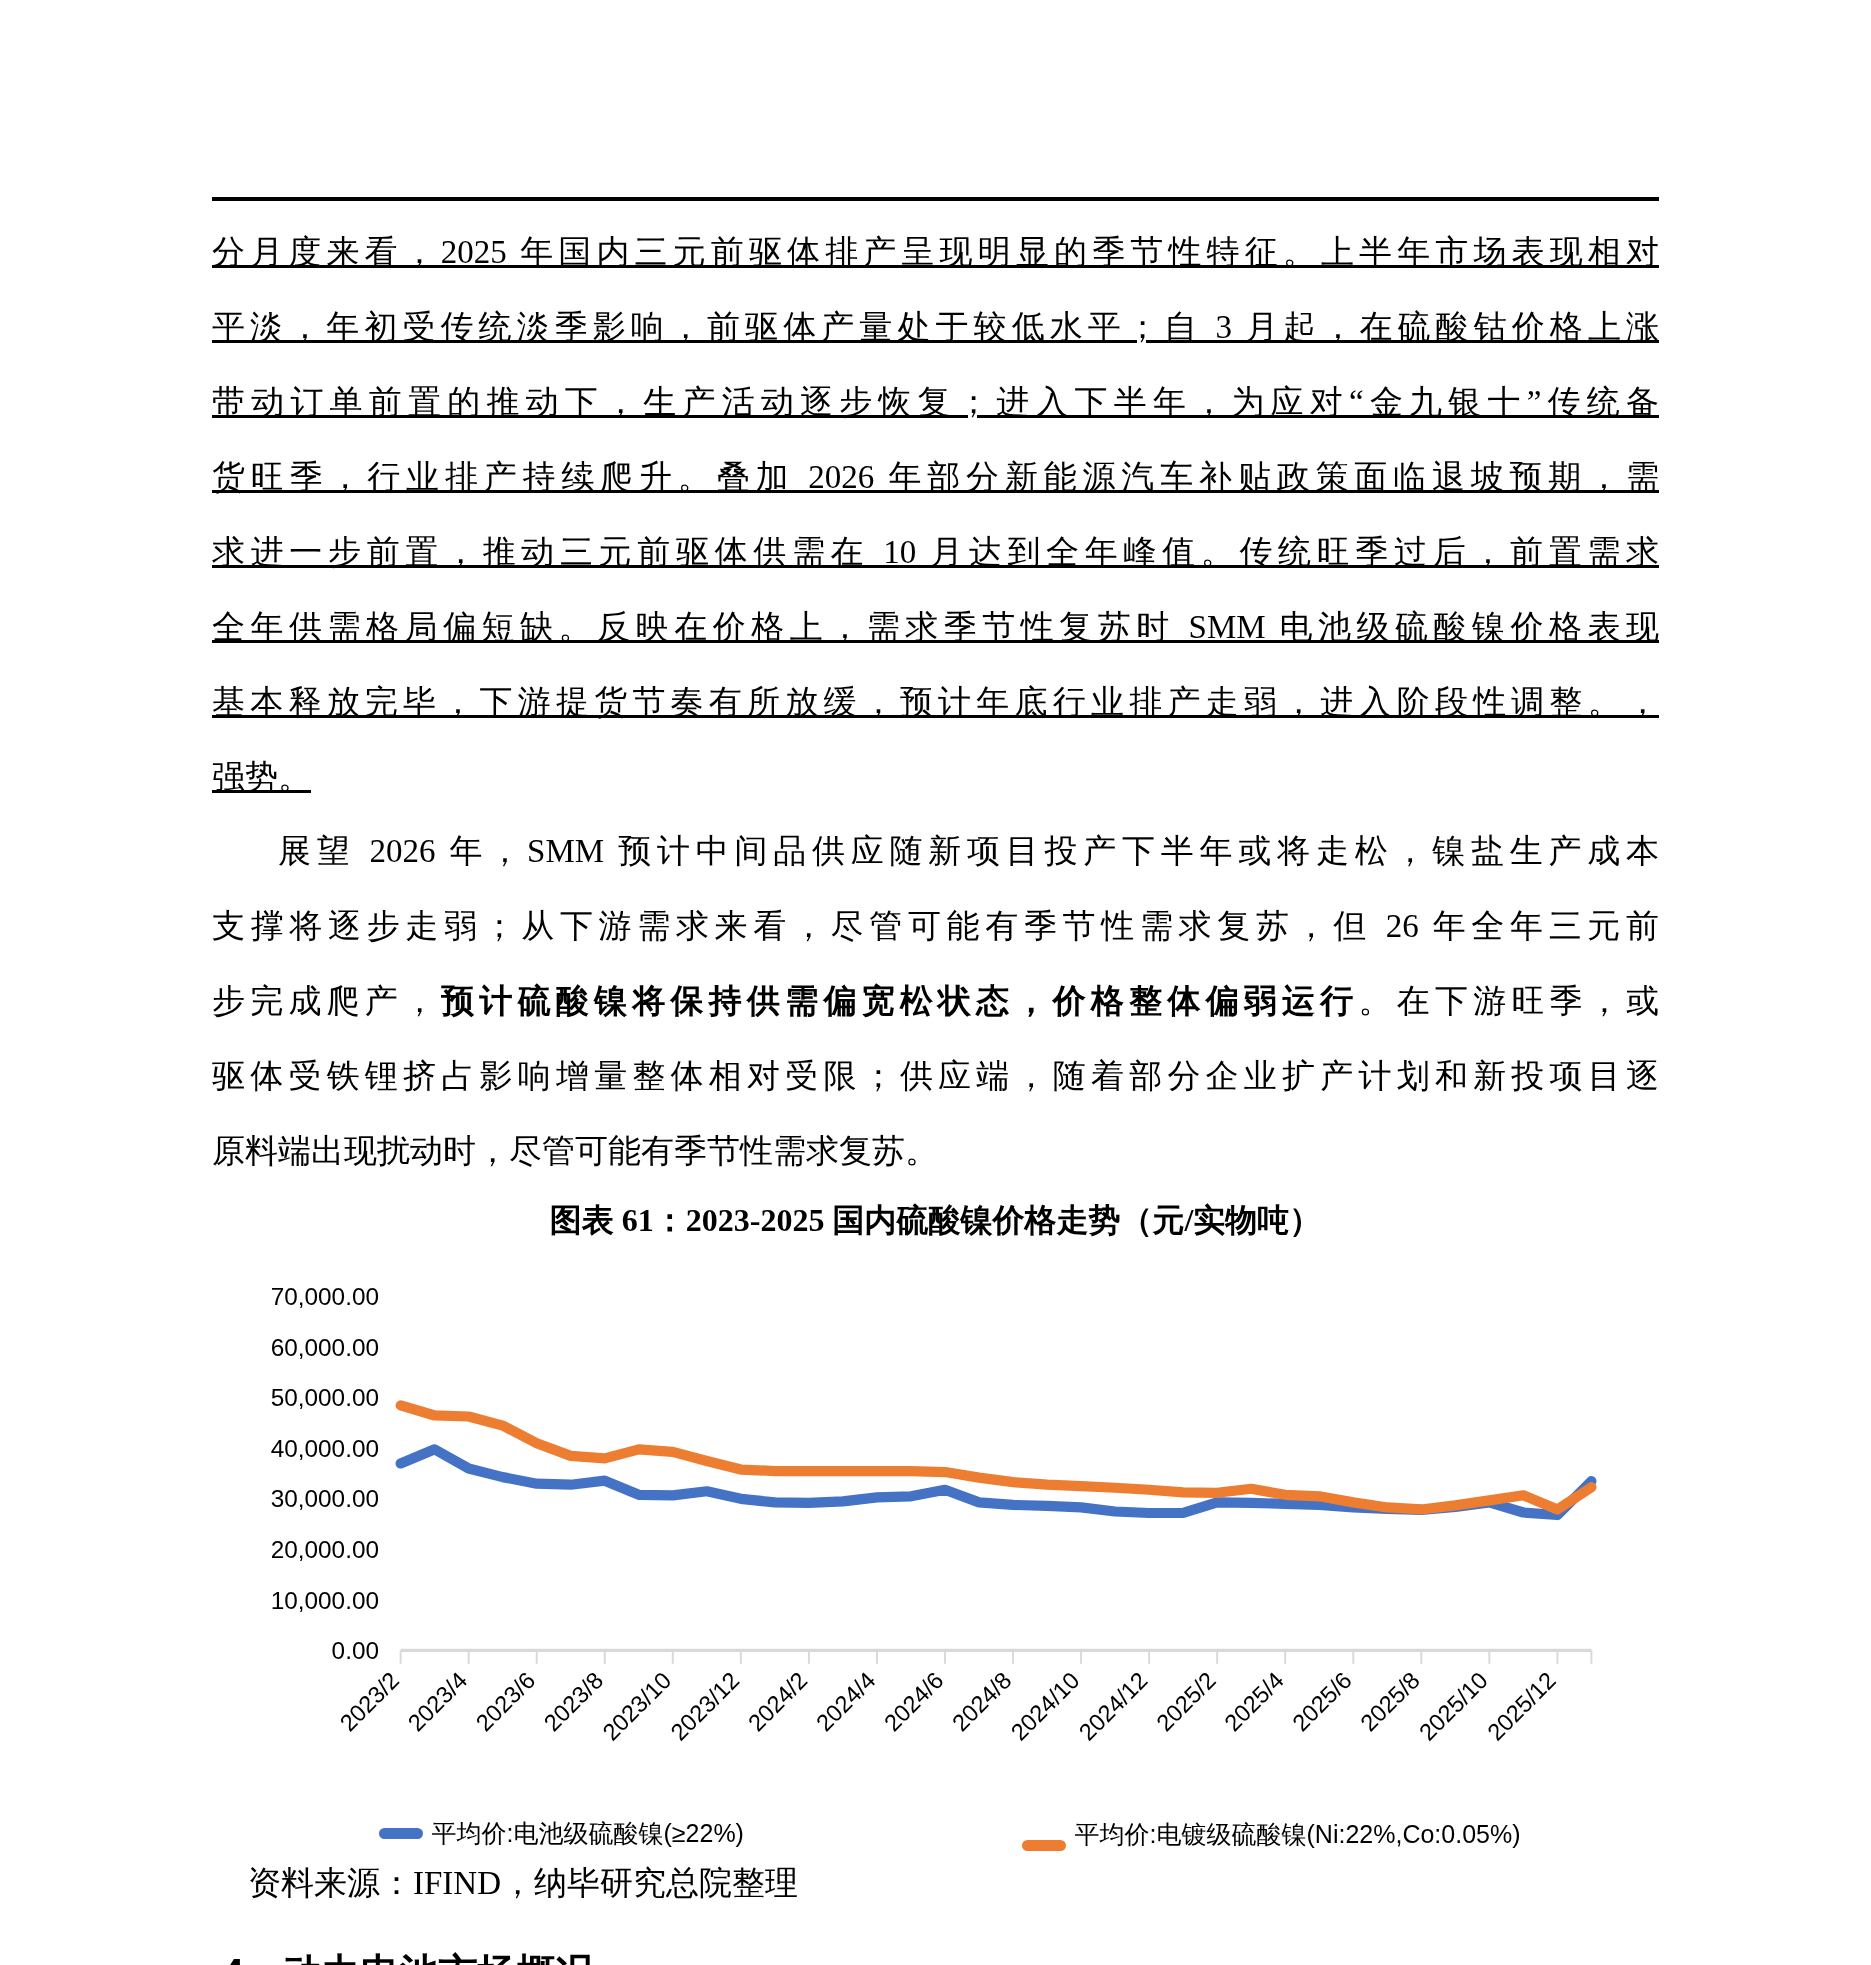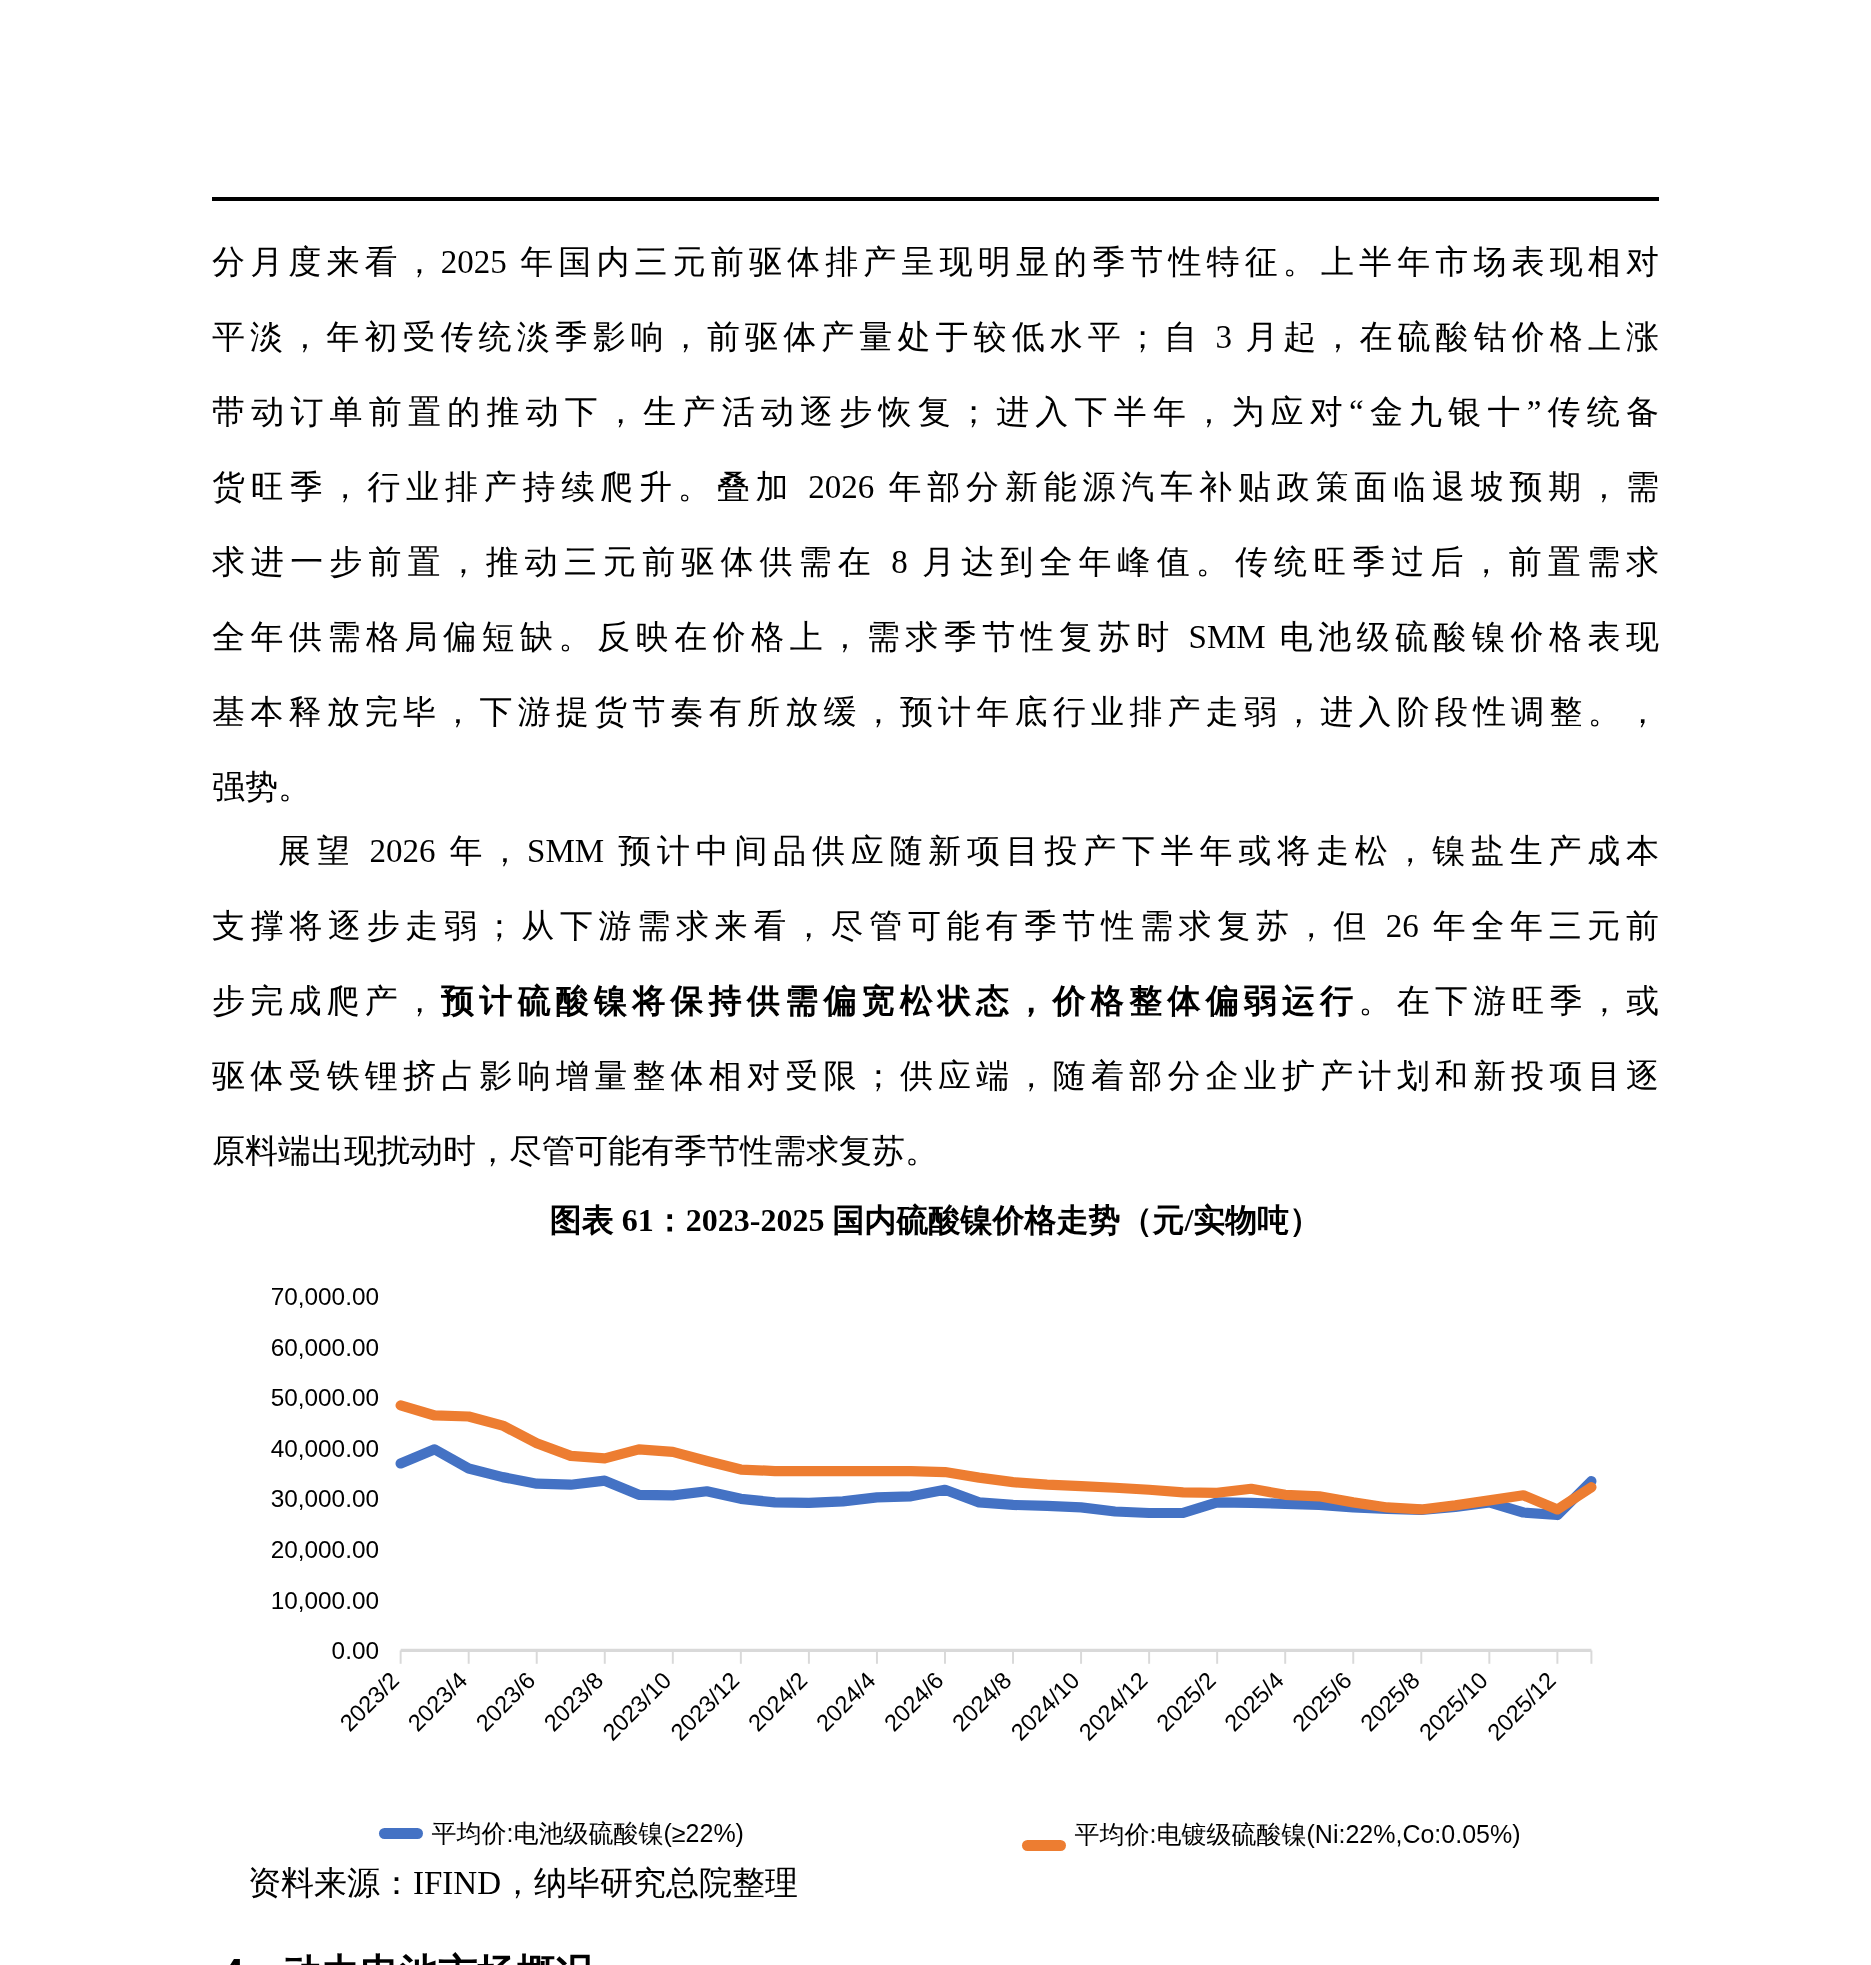--- a/index.html
+++ b/index.html
@@ -61,26 +61,26 @@
   }
   svg text{font-family:"Liberation Sans","DejaVu Sans",sans-serif;fill:#000;}
 </style>
 </head>
 <body>
 
 <div class="page">
 
   <div class="top-rule"></div>
 
-  <div class="para" style="top:225px;">
+  <div class="para" style="top:215px;text-decoration:underline;">
       <div class="line"><span>分月度来看，2025 年国内三元前驱体排产呈现明显的季节性特征。上半年市场表现相对</span></div>
       <div class="line"><span>平淡，年初受传统淡季影响，前驱体产量处于较低水平；自 3 月起，在硫酸钴价格上涨</span></div>
       <div class="line"><span>带动订单前置的推动下，生产活动逐步恢复；进入下半年，为应对“金九银十”传统备</span></div>
       <div class="line"><span>货旺季，行业排产持续爬升。叠加 2026 年部分新能源汽车补贴政策面临退坡预期，需</span></div>
-      <div class="line"><span>求进一步前置，推动三元前驱体供需在 8 月达到全年峰值。传统旺季过后，前置需求</span></div>
+      <div class="line"><span>求进一步前置，推动三元前驱体供需在 10 月达到全年峰值。传统旺季过后，前置需求</span></div>
       <div class="line"><span>全年供需格局偏短缺。反映在价格上，需求季节性复苏时 SMM 电池级硫酸镍价格表现</span></div>
       <div class="line"><span>基本释放完毕，下游提货节奏有所放缓，预计年底行业排产走弱，进入阶段性调整。，</span></div>
       <div class="line last"><span>强势。</span></div>
     </div>
 
   <div class="para" style="top:814px;">
       <div class="line indent"><span>展望 2026 年，SMM 预计中间品供应随新项目投产下半年或将走松，镍盐生产成本</span></div>
       <div class="line"><span>支撑将逐步走弱；从下游需求来看，尽管可能有季节性需求复苏，但 26 年全年三元前</span></div>
       <div class="line"><span>步完成爬产，</span><b>预计硫酸镍将保持供需偏宽松状态，价格整体偏弱运行</b><span>。在下游旺季，或</span></div>
       <div class="line"><span>驱体受铁锂挤占影响增量整体相对受限；供应端，随着部分企业扩产计划和新投项目逐</span></div>

